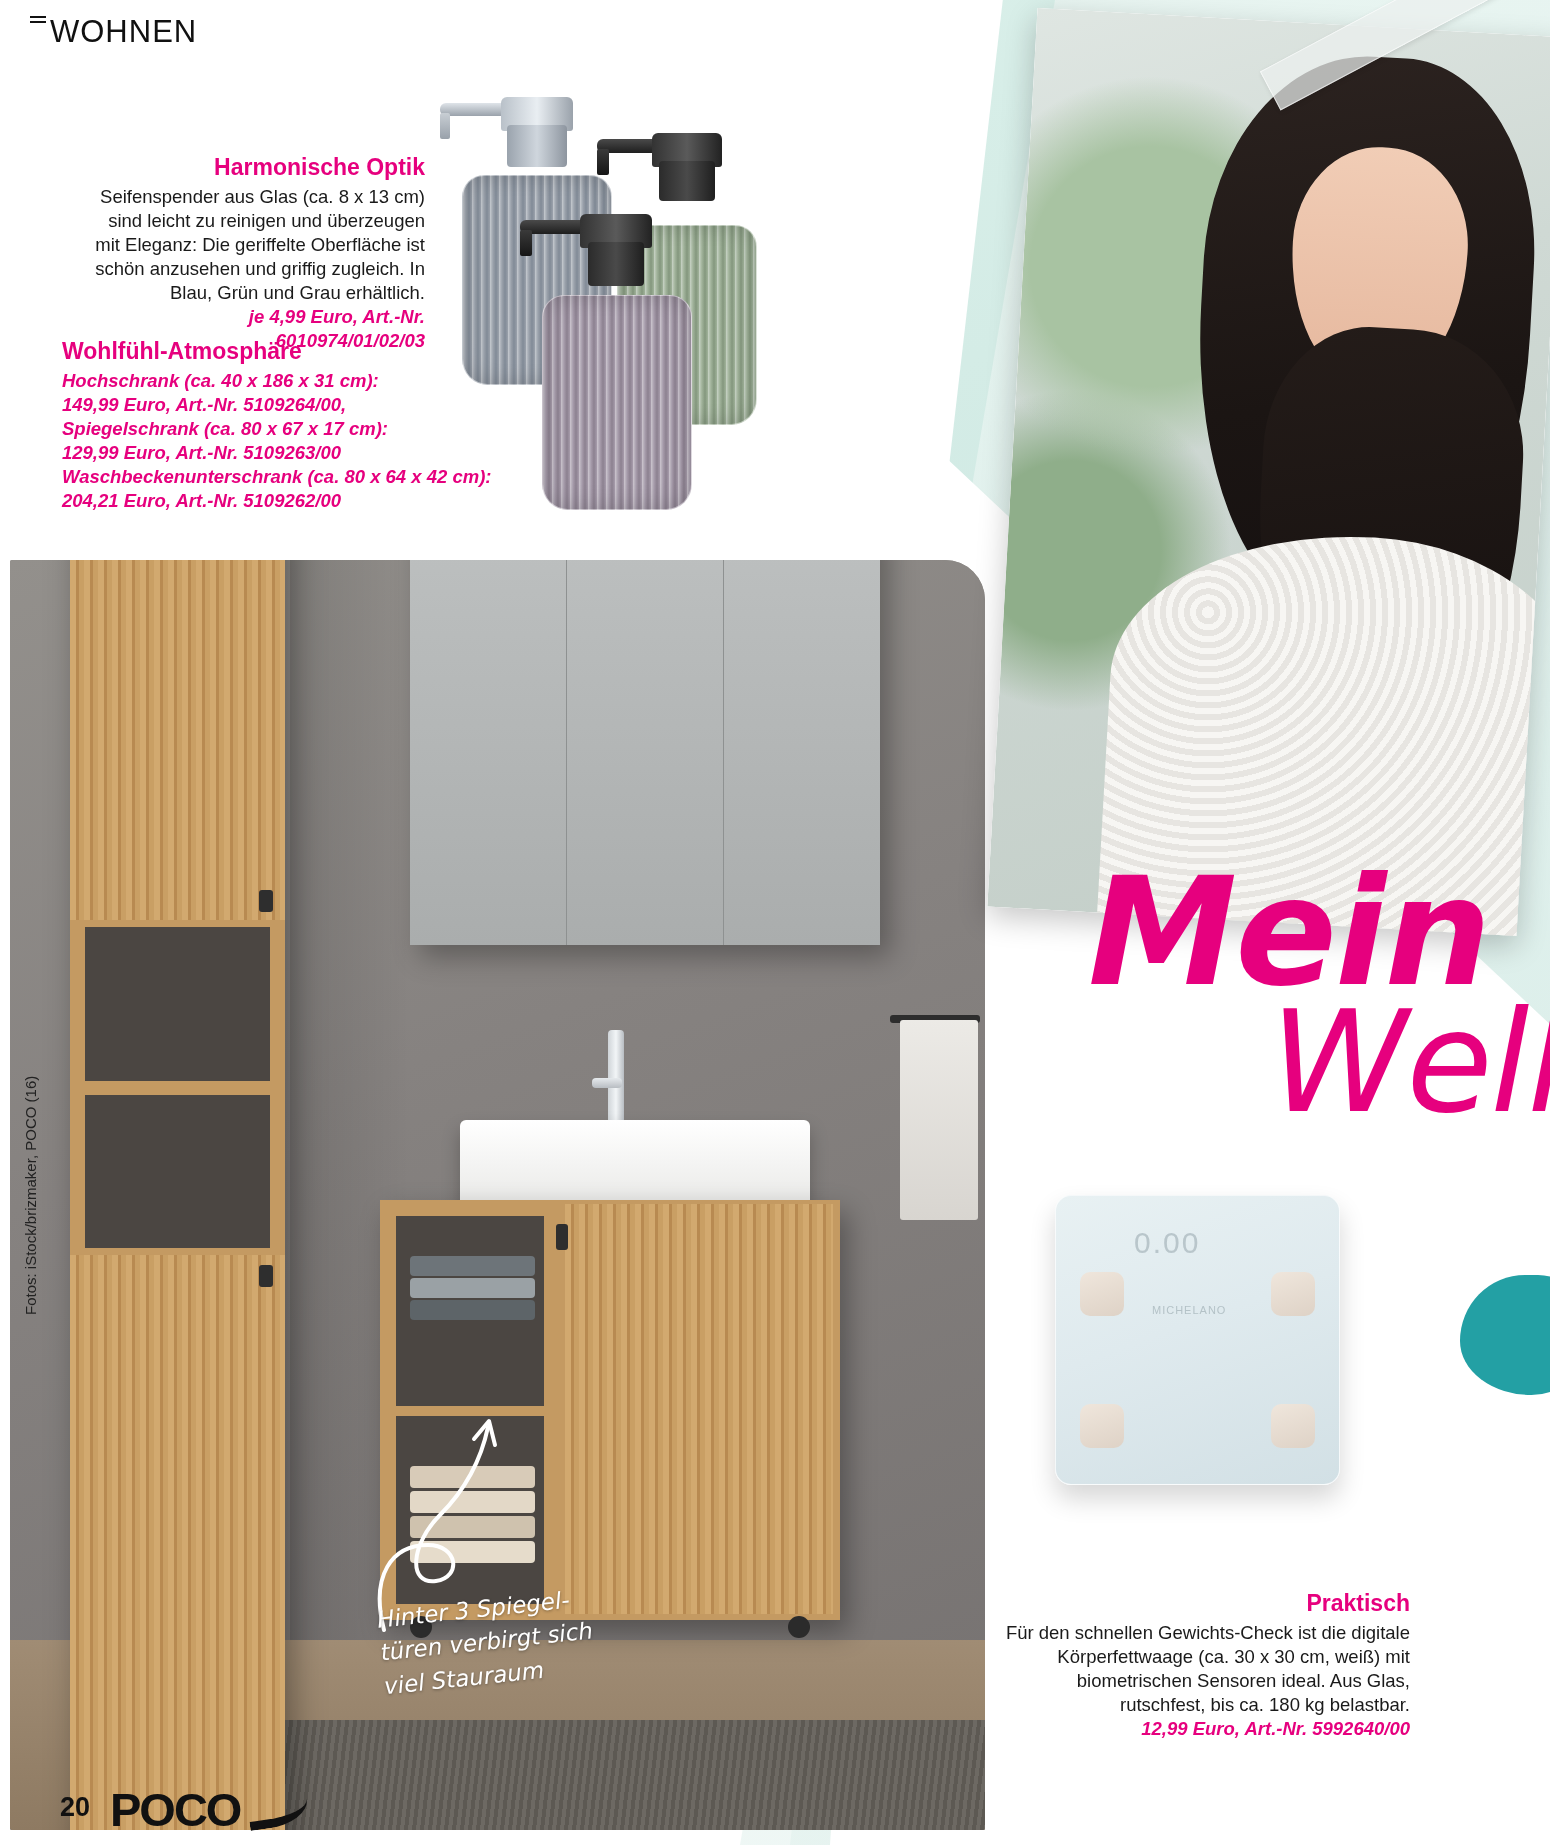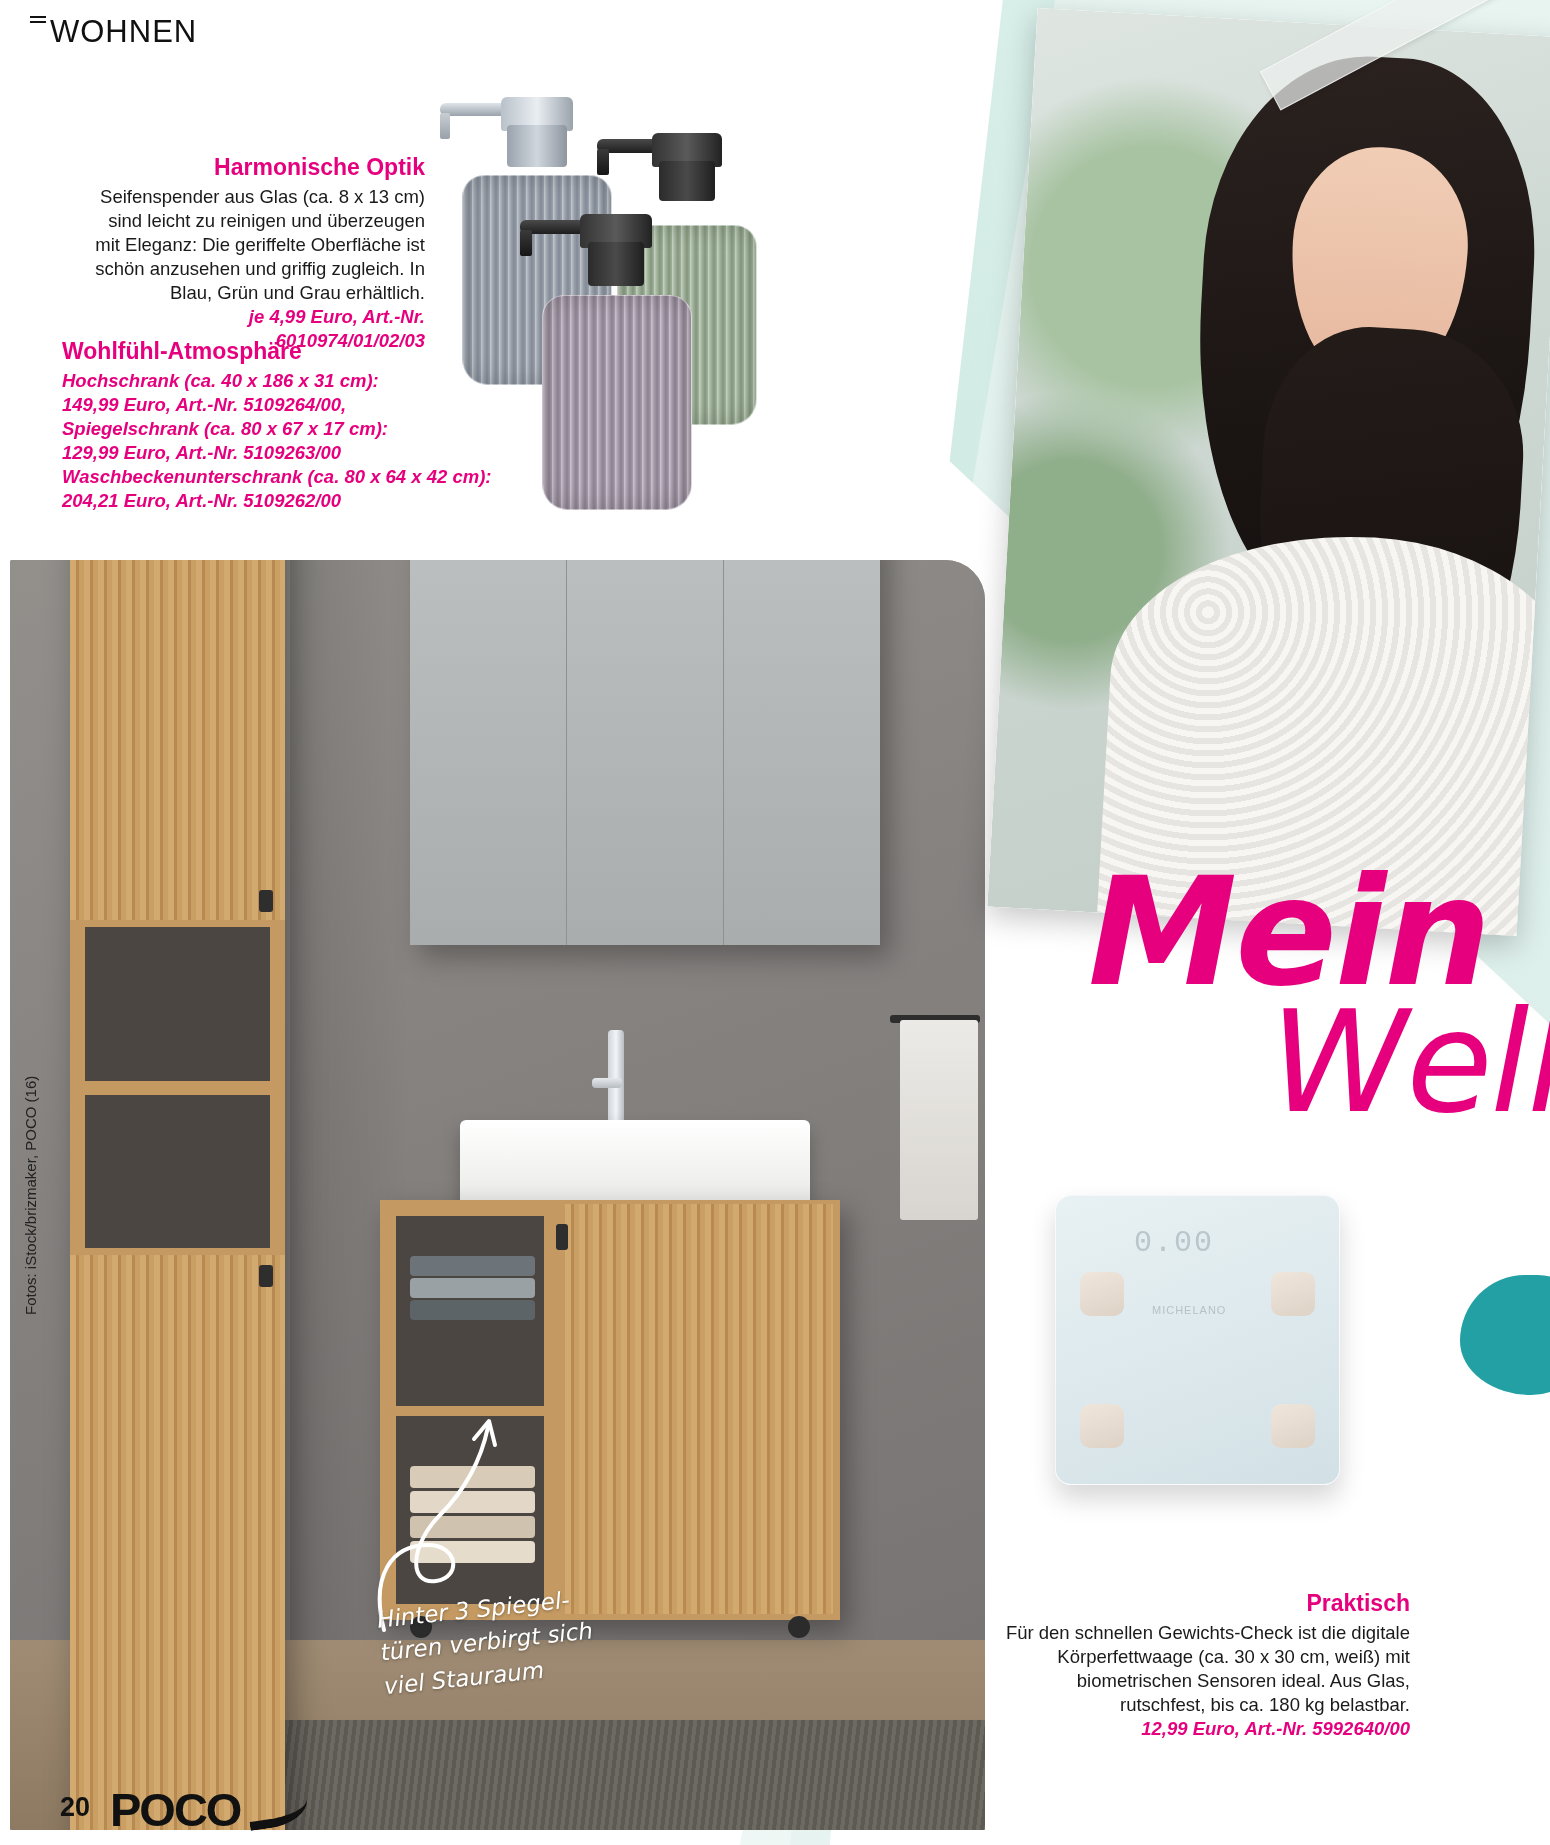--- a/index.html
+++ b/index.html
@@ -392,21 +392,21 @@
     width: 285px; height: 290px;
     background: linear-gradient(160deg,#e8f1f3 0%, #dfeaee 45%, #d2e0e5 100%);
     border-radius: 16px;
     box-shadow: 0 14px 26px rgba(0,0,0,.16);
     border: 1px solid rgba(255,255,255,.75);
   }
   .scale .display {
     position: absolute; left: 78px; top: 30px;
     width: 130px; height: 34px;
     color: #b9c6cb;
-    font-family: Liberation Mono, monospace;
+    font-family: Liberation Sans, sans-serif;
     font-size: 30px;
     letter-spacing: 2px;
   }
   .scale .brand {
     position: absolute; left: 96px; top: 108px;
     font-size: 11px; color: #b4c2c7; letter-spacing: 1px;
   }
   .scale .pad {
     position: absolute; width: 44px; height: 44px; border-radius: 10px;
     background: linear-gradient(160deg,#efe6dc,#ded2c6);

